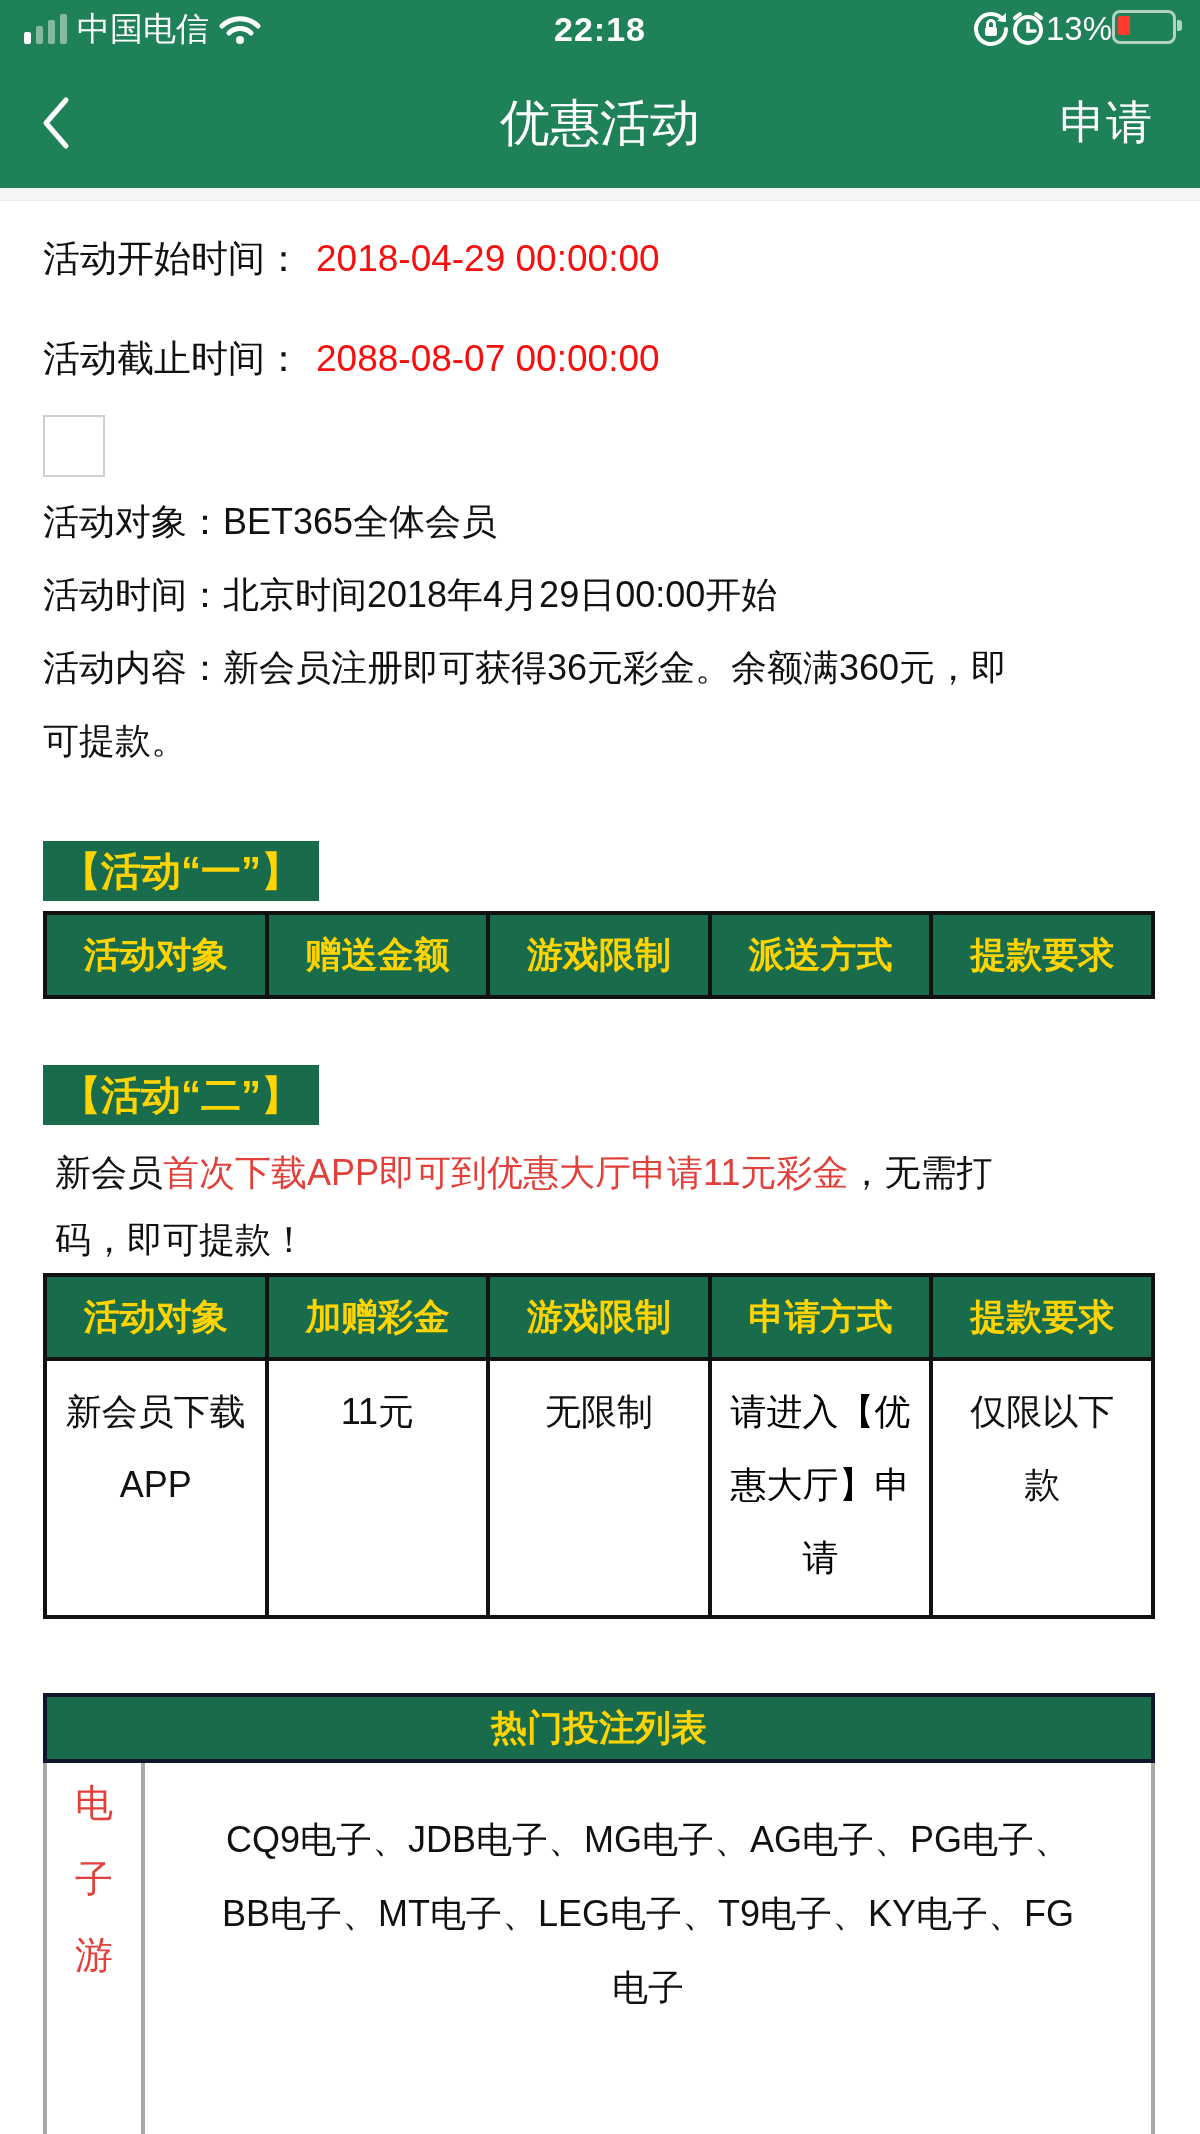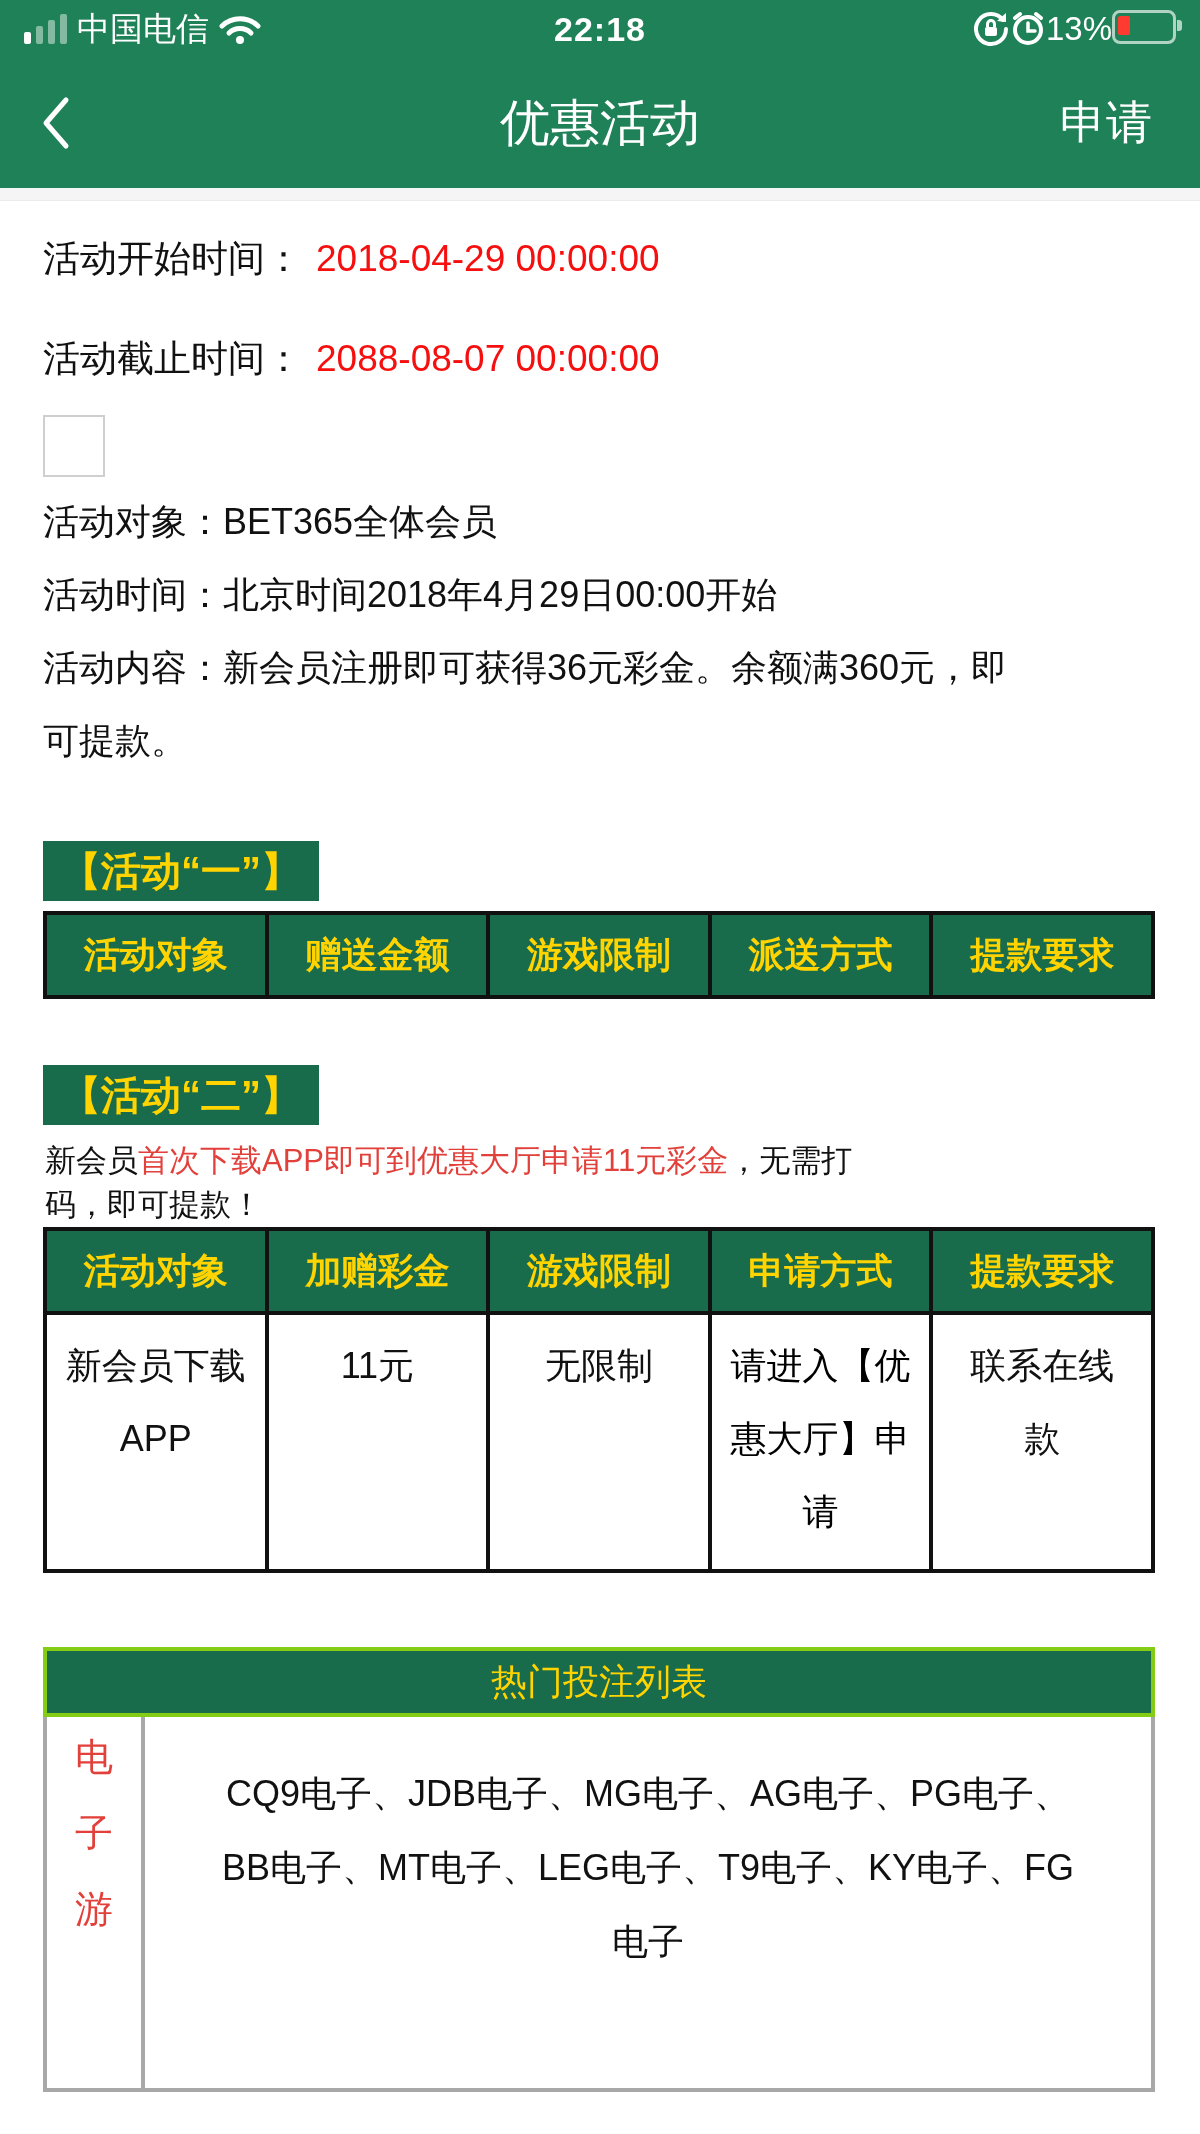--- a/index.html
+++ b/index.html
@@ -66,26 +66,26 @@
   table.promo th { background: #186B4B; color: #FFD400; font-size: 36px;
     font-weight: 700; border: 4px solid #111111; height: 80px; padding: 0; }
   table.promo td { border: 4px solid #111111; text-align: center;
     font-size: 36px; line-height: 73px; padding: 0; background: #ffffff; }
   table.promo.t1 { margin-top: 10px; }
   table.promo.t1 td { height: 152px; vertical-align: middle; }
   table.promo.t2 { margin-top: 0; }
   table.promo.t2 td { height: 240px; vertical-align: top; padding-top: 14px; }
   .link-cell { color: #1010EE; font-weight: 700; text-decoration: underline; cursor: pointer; }
   .red-cell { color: #000000; }
-  .desc2 { margin: 14px 2px 0; font-size: 31px; line-height: 44px; }
+  .desc2 { margin: 14px 12px 0; font-size: 36px; line-height: 67px; }
   .desc2 .red { color: #E2403A; }
   
   table.hot { border-collapse: collapse; width: 1112px; margin-top: 74px; }
   table.hot th { background: #186B4B; color: #FFD400; font-size: 36px;
-    font-weight: 400; border: 4px solid #84cc16; height: 62px; padding: 0; }
+    font-weight: 700; border: 4px solid #0f172a; height: 62px; padding: 0; }
   table.hot td { border: 4px solid #A8A8A8; background: #ffffff; }
   td.cat-cell { width: 92px; color: #E2403A; font-size: 38px; line-height: 76px;
     text-align: center; vertical-align: top; padding-top: 2px; }
   td.games-cell { text-align: center; font-size: 36px; line-height: 74px;
     vertical-align: top; padding-top: 40px; height: 330px; color: #111111; }
   
   svg { display: block; }
 </style>
 </head>
 <body>
@@ -193,21 +193,21 @@
       <th>提款要求</th>
     </tr>
     <tr>
       <td class="pre">新会员下载
 APP</td>
       <td class="pre">11元</td>
       <td class="pre">无限制</td>
       <td class="pre red-cell">请进入【优
 惠大厅】申
 请</td>
-      <td class="pre">联系在线
+      <td class="pre">仅限以下
 款</td>
     </tr>
   </tbody>
     </table>
 
   <table class="hot">
     <tbody>
         <tr>
       <th colspan="2">热门投注列表</th>
     </tr>

